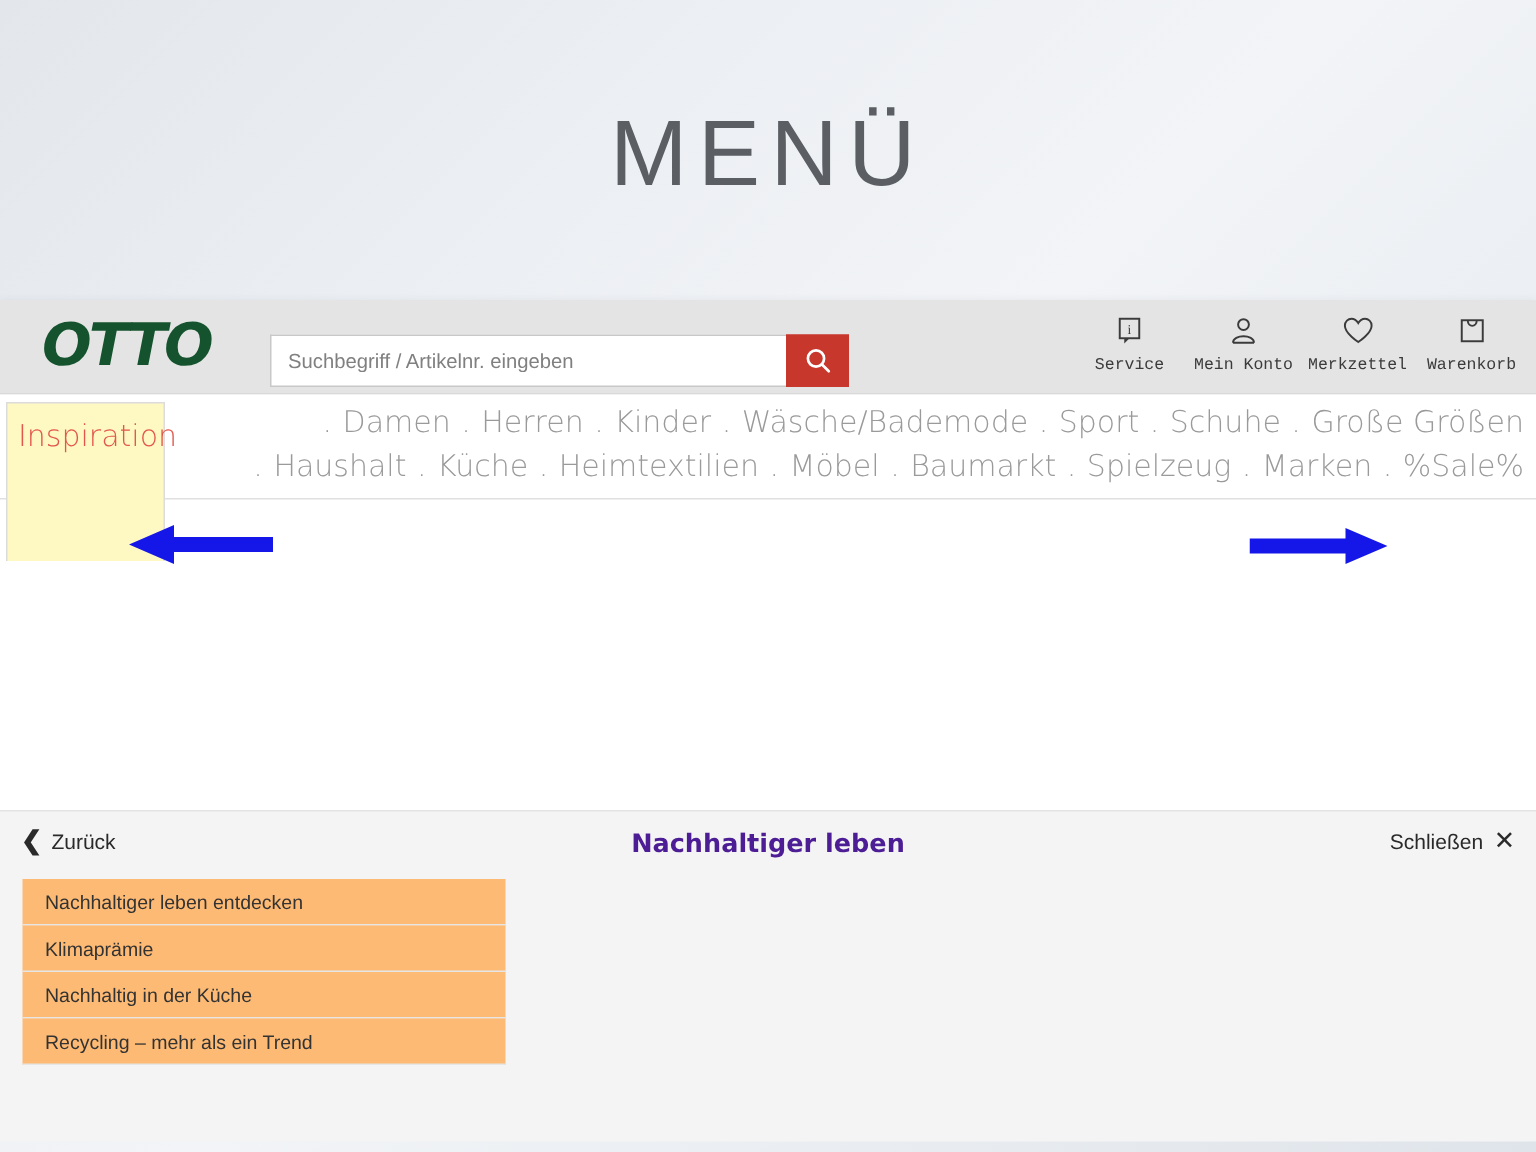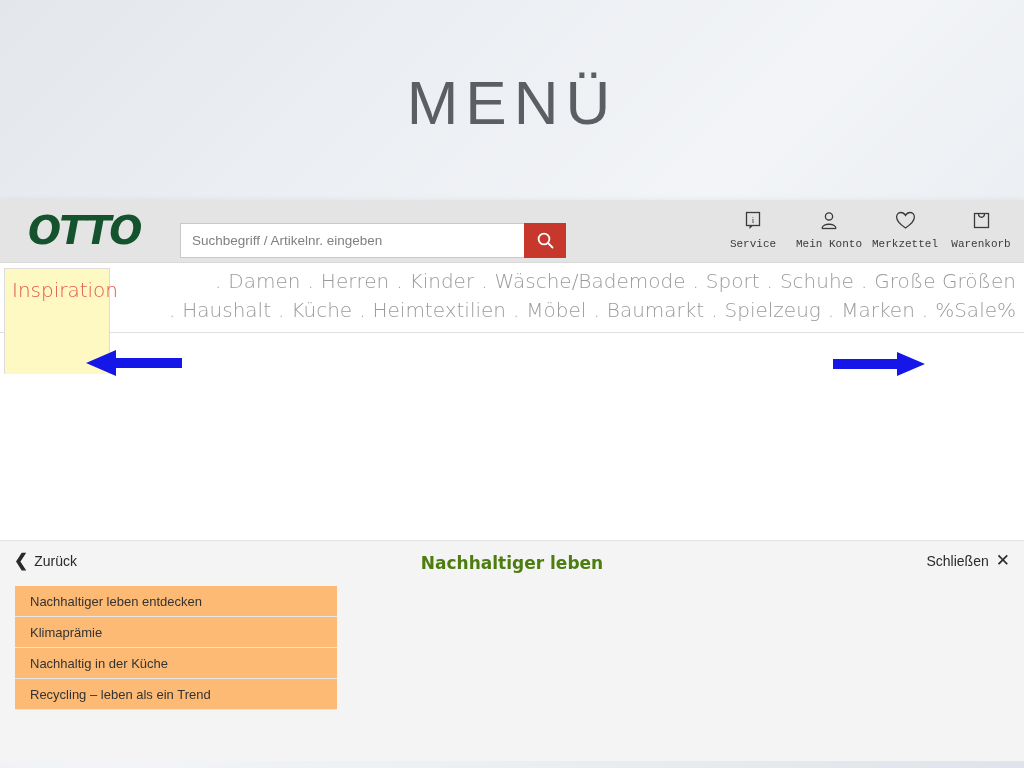--- a/index.html
+++ b/index.html
@@ -211,21 +211,21 @@
     font-weight: bold;
   }
   .flyout-title {
     position: absolute;
     left: 0;
     top: 12px;
     width: 1024px;
     text-align: center;
     font-size: 17px;
     font-weight: bold;
-    color: #4d7c0f;
+    color: #4c1d95;
     font-family: "DejaVu Sans", sans-serif;
   }
   .close-link {
     position: absolute;
     right: 14px;
     top: 12px;
     display: flex;
     align-items: center;
     gap: 7px;
     font-size: 14px;
@@ -373,21 +373,21 @@
       <div class="close-link">
         <span>Schließen</span>
         <span class="xmark">✕</span>
       </div>
     </div>
 
     <div class="sublist">
       <div class="sublist-item">Nachhaltiger leben entdecken</div>
       <div class="sublist-item">Klimaprämie</div>
       <div class="sublist-item">Nachhaltig in der Küche</div>
-      <div class="sublist-item">Recycling – leben als ein Trend</div>
+      <div class="sublist-item">Recycling – mehr als ein Trend</div>
     </div>
   </div>
 
 </div>
 
 <div class="search-wrap">
   <input class="search-input" type="text" placeholder="Suchbegriff / Artikelnr. eingeben" style="">
   <button class="search-btn">
     <span>
       <svg width="19" height="19" viewBox="0 0 19 19">

